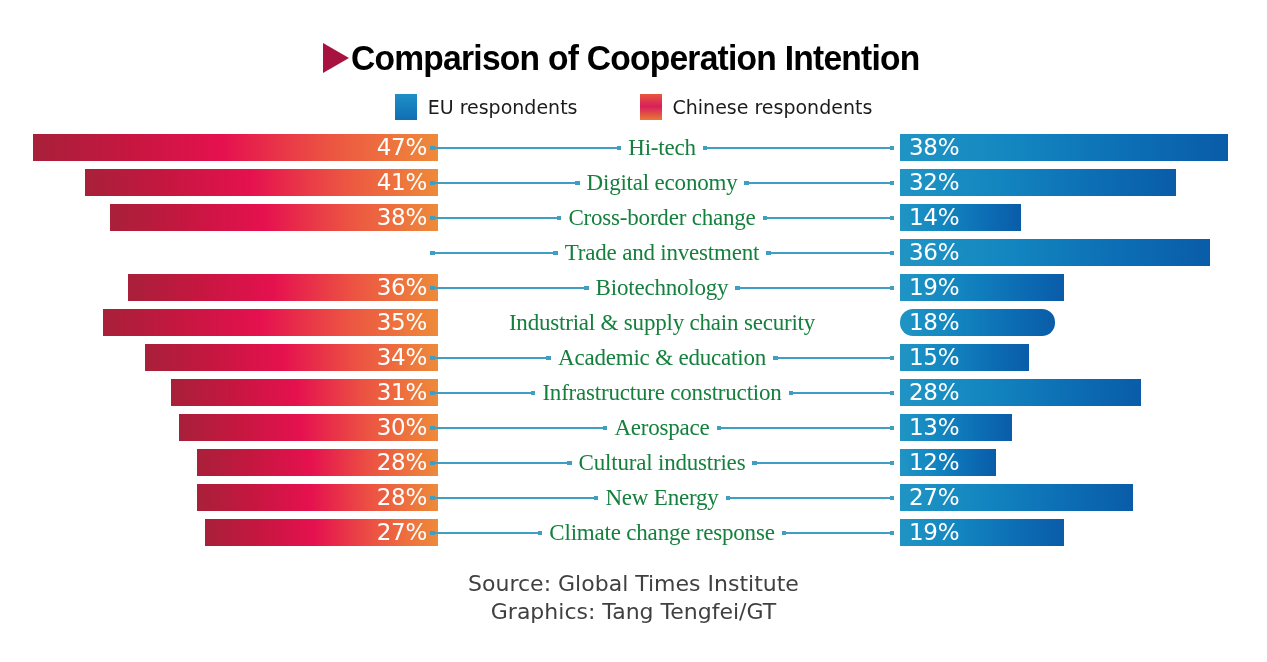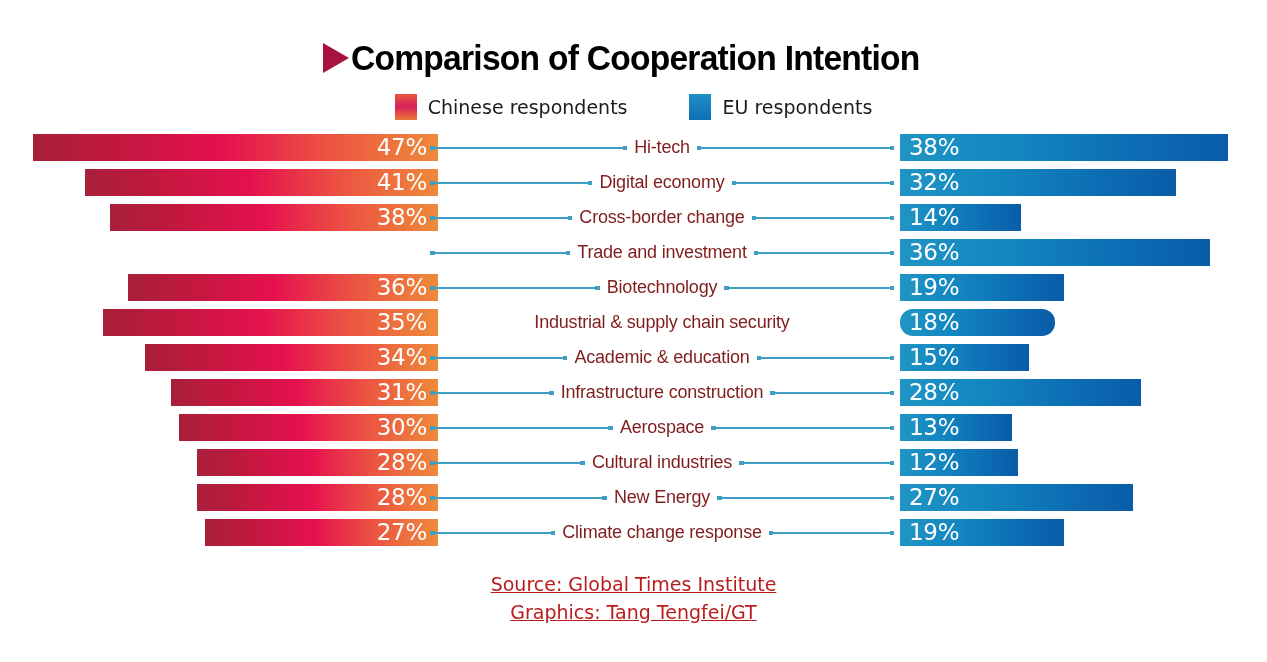--- a/index.html
+++ b/index.html
@@ -180,60 +180,59 @@
     position: absolute;
     top: 2.5px;
     width: 4.5px;
     height: 4.5px;
     background: #3E9EC4;
   }
   .connector .dot-a { left: 0; }
   .connector .dot-b { right: 0; }
   .cat-label {
     flex: 0 0 auto;
-    font-family: Liberation Sans, sans-serif;
-    font-size: 18px;
-    color: #7f1d1d;
+    font-family: Liberation Serif, serif;
+    font-size: 23px;
+    color: #15803d;
     white-space: nowrap;
     letter-spacing: -0.2px;
   }
 
   
   .footer {
     position: absolute;
     top: 570px;
     left: 0;
     width: 1267px;
     text-align: center;
   }
   .footer div {
     font-family: "DejaVu Sans", sans-serif;
-    font-size: 19px;
-    color: #b91c1c;
+    font-size: 22px;
+    color: #404040;
     line-height: 28px;
-    text-decoration: underline;
   }
 </style>
 </head>
 <body>
 
 <div class="title-row">
   <span class="title-marker"></span>
   <span class="title-text">Comparison of Cooperation Intention</span>
 </div>
 
 <div class="legend-row">
   <div class="legend-item">
+    <span class="legend-swatch eu"></span>
+    <span class="legend-label">EU respondents</span>
+  </div>
+  <div class="legend-item">
     <span class="legend-swatch cn"></span>
     <span class="legend-label">Chinese respondents</span>
   </div>
-  <div class="legend-item">
-    <span class="legend-swatch eu"></span>
-    <span class="legend-label">EU respondents</span>
-  </div>
 </div>
 
 <div class="chart" id="chart">
     <div class="row">
       <div class="left-pane">
         <div class="bar-cn" style="width: 405.14px;">
           <span class="val">47%</span>
         </div>
       </div>
       <div class="center-pane">
@@ -437,21 +436,21 @@
           <span class="dot-a"></span>
           <span class="dot-b"></span>
         </span>
         <span class="cat-label">Cultural industries</span>
         <span class="connector">
           <span class="dot-a"></span>
           <span class="dot-b"></span>
         </span>
       </div>
       <div class="right-pane">
-        <div class="bar-eu" style="width: 118px;">
+        <div class="bar-eu" style="width: 96px;">
           <span class="val">12%</span>
         </div>
       </div>
     </div>
     <div class="row">
       <div class="left-pane">
         <div class="bar-cn" style="width: 241.36px;">
           <span class="val">28%</span>
         </div>
       </div>

